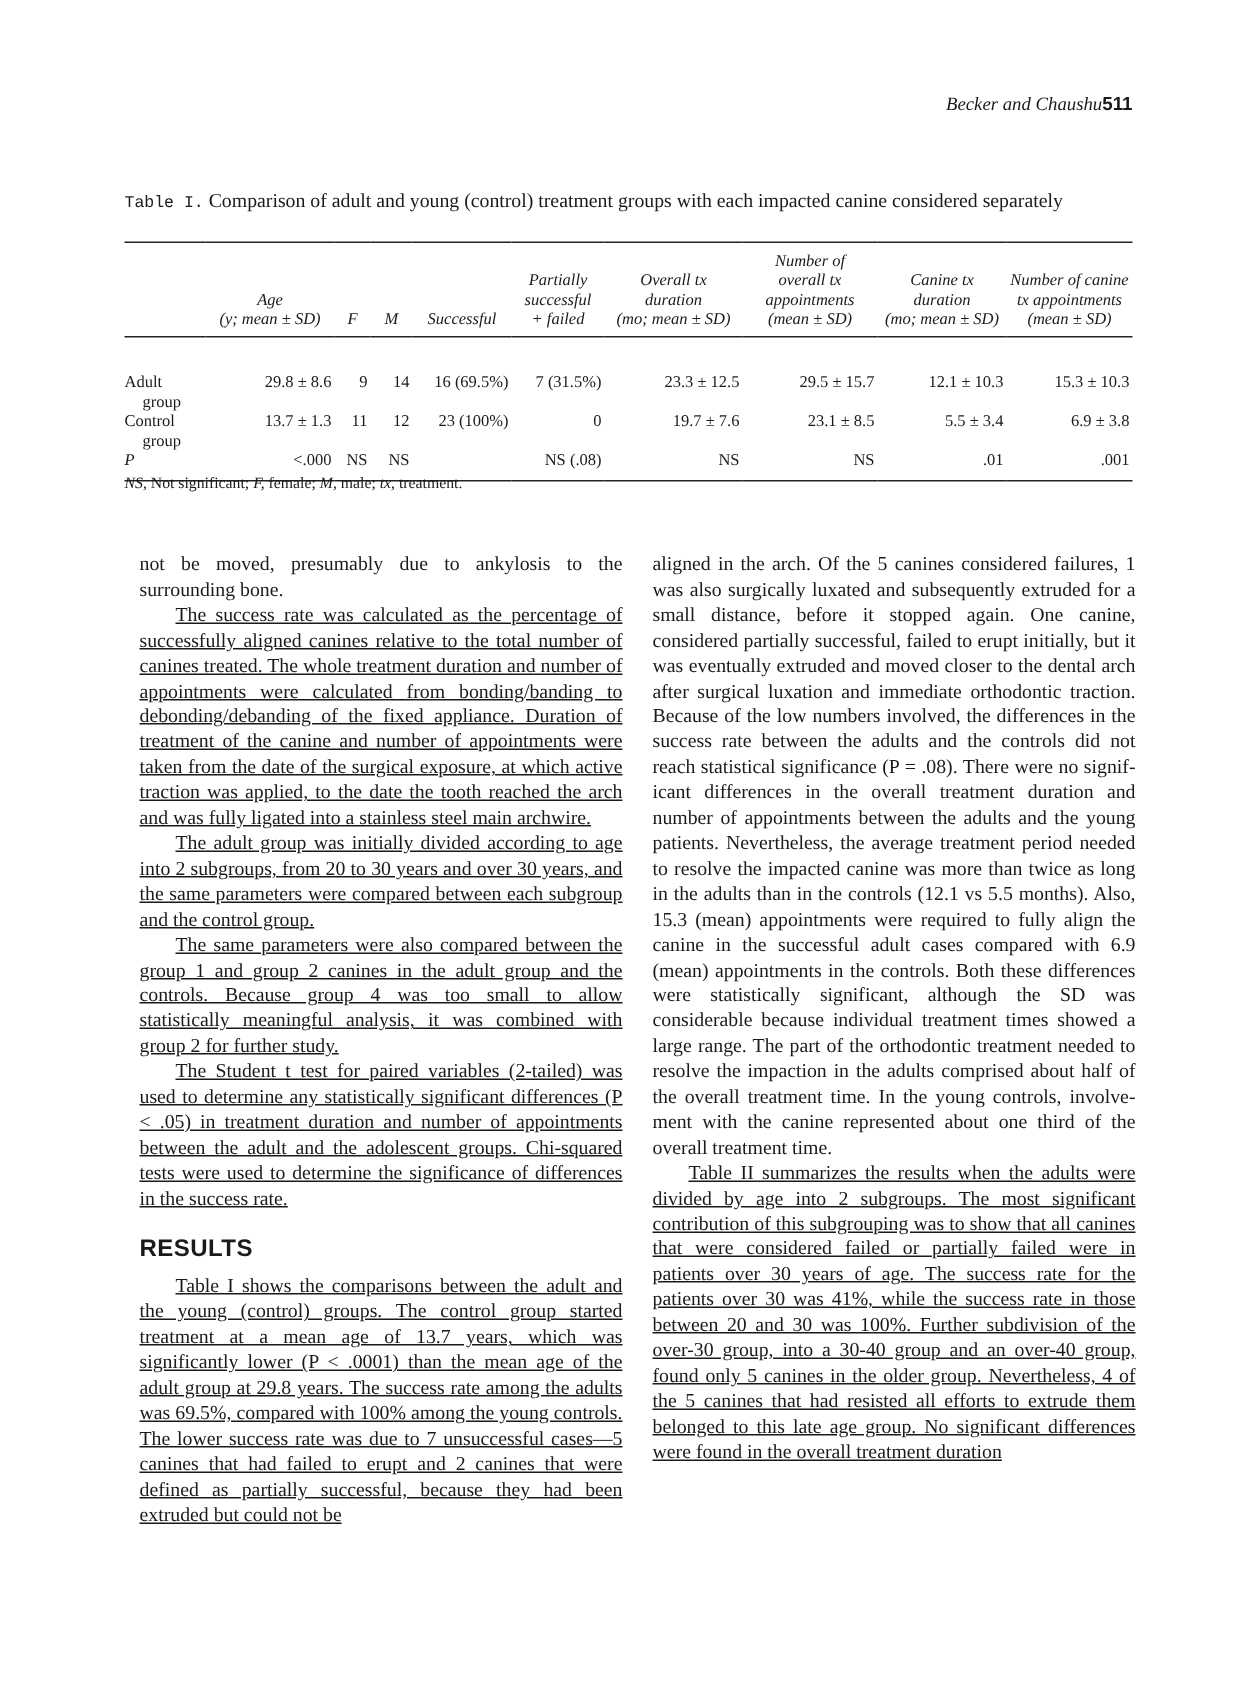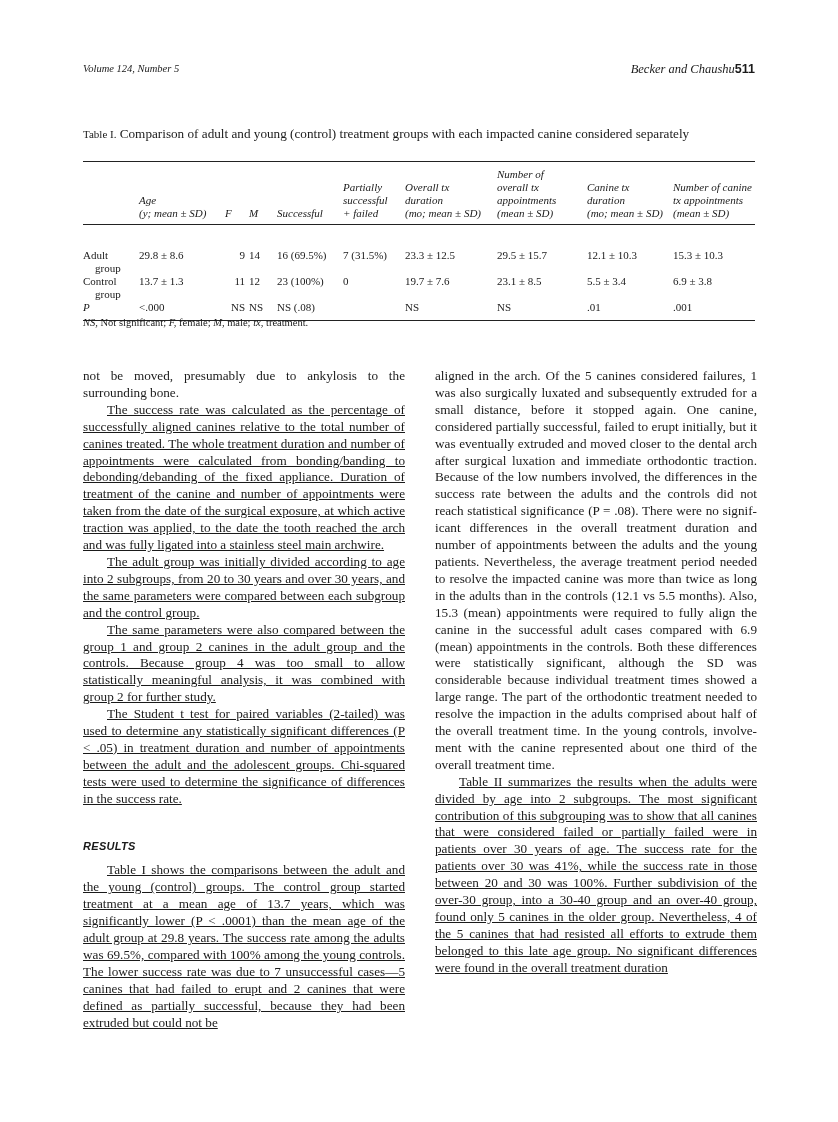--- a/index.html
+++ b/index.html
@@ -16,59 +16,58 @@
     }
     .running-head .pagenum {
       font-style: normal; font-family: "Liberation Sans", sans-serif; font-weight: bold;
       font-size: 12.5px; margin-left: 0;
     }
     .table-caption {
       position: absolute; left: 83px; top: 126px; width: 640px;
       font-size: 13.2px; line-height: 15px;
     }
     .table-caption .label {
-      font-family: Liberation Serif, serif; font-size: 11px;
+      font-family: Liberation Mono, monospace; font-size: 11px;
     }
     .table-wrap { position: absolute; left: 83px; top: 161px; width: 672px; }
     table { border-collapse: collapse; width: 672px; font-size: 11px; }
     table thead tr.th-row td {
-      font-style: italic; text-align: left; vertical-align: bottom;
+      font-style: italic; text-align: center; vertical-align: bottom;
       line-height: 13px; padding: 6px 2px 4px 2px;
     }
     table thead { border-top: 1.5px solid #222; }
     table tbody { border-top: 1.5px solid #222; border-bottom: 1.5px solid #222; }
-    table tbody td { text-align: left; padding: 0 2px; line-height: 13px; vertical-align: top; }
+    table tbody td { text-align: right; padding: 0 2px; line-height: 13px; vertical-align: top; }
     table tbody tr.r1 td { padding-top: 24px; }
     table tbody tr.r3 td { padding-bottom: 6px; }
     table tbody td.rowlab { text-align: left; padding-left: 0; }
     table tbody td.rowlab .indent { padding-left: 12px; display: block; }
     table tbody td.plab { font-style: italic; }
     .table-footnote {
       position: absolute; left: 83px; top: 317px; font-size: 10.5px;
     }
     .table-footnote i { font-style: italic; text-align: right; }
     .col {
       position: absolute; top: 368px; width: 322px;
       font-size: 13.2px; line-height: 16.9px; text-align: justify;
       hyphens: manual;
     }
-    .col.left { left: 83px; }
+    .col.left { left: 93px; }
     .col.right { left: 435px; }
     .col p { margin: 0; text-indent: 0; }
     .col p.ind { text-indent: 24px; text-decoration: underline; }
     .col h2 {
       font-family: "Liberation Sans", sans-serif; font-weight: bold;
-      font-size: 11px; margin: 30px 0 8px 0; letter-spacing: 0.3px; font-style: italic;
+      font-size: 16px; margin: 17px 0 8px 0; letter-spacing: 0.3px;
     }
   </style>
 </head>
 <body>
 
 <div class="running-head">
-  <div>Volume 124, Number 5</div>
   <div class="right">
     <span>Becker and Chaushu</span><span class="pagenum">511</span>
   </div>
 </div>
 
 <div class="table-caption">
   <span class="label">Table I.</span>
   <span>Comparison of adult and young (control) treatment groups with each impacted canine considered separately</span>
 </div>
 

